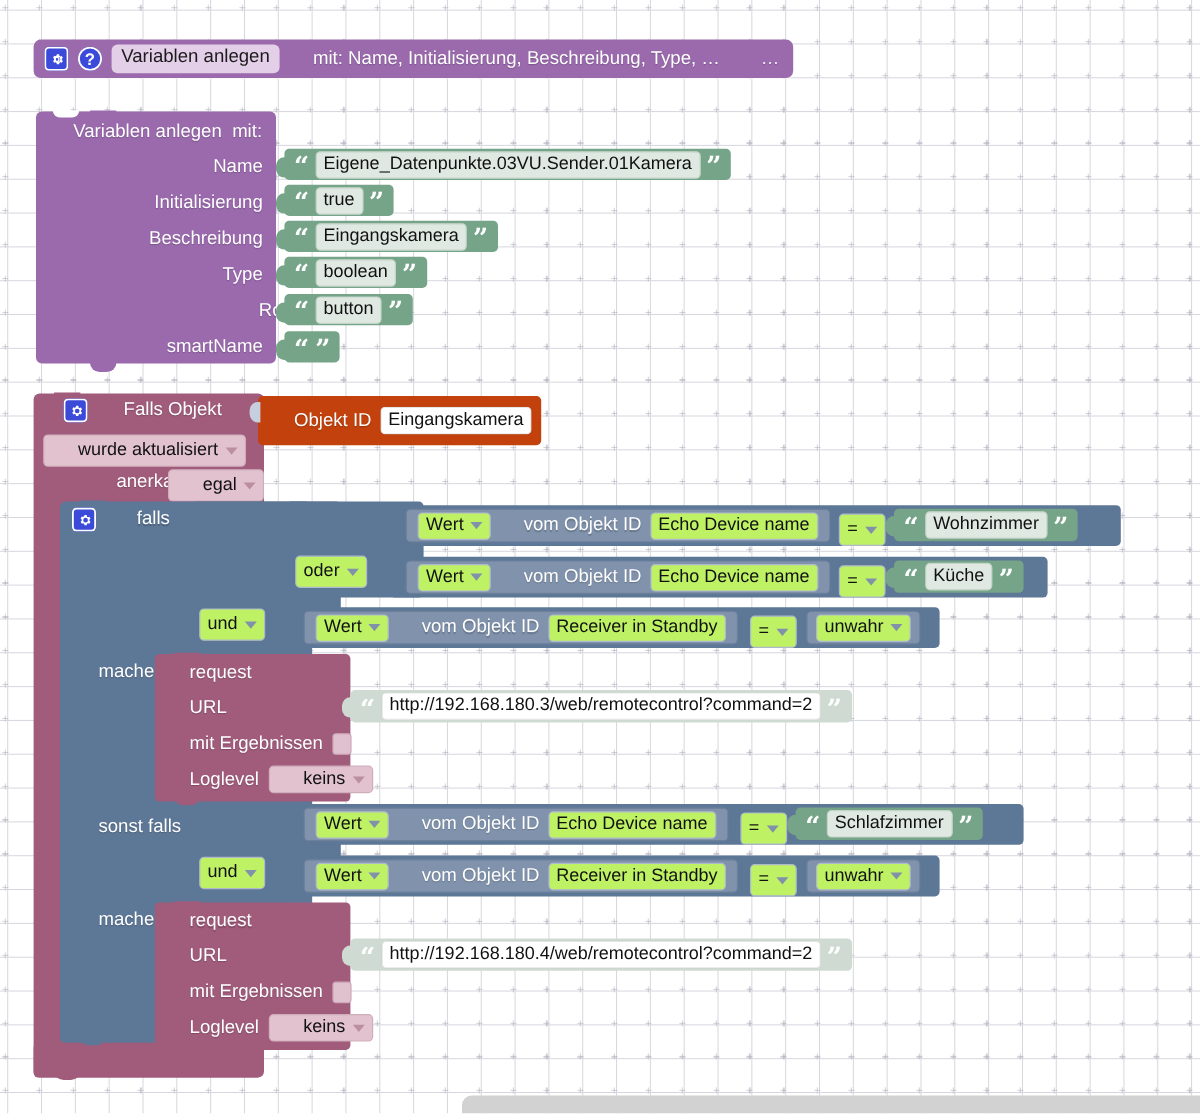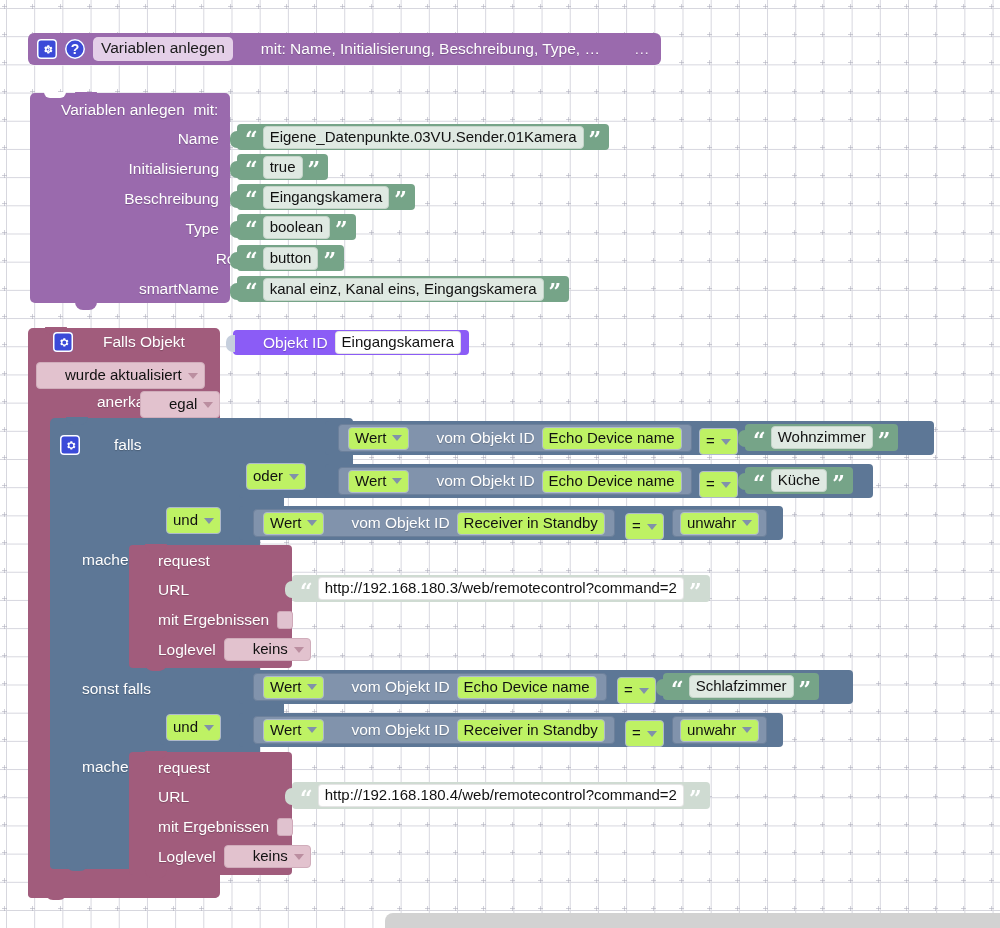--- a/index.html
+++ b/index.html
@@ -182,59 +182,58 @@
   <div class="blk" style="left:237px;top:245px;height:26px;background:#76a488;border-radius:4px;display:flex;align-items:center;gap:5px;padding:0 8px;">
     <span class="plugL" style="background:#76a488;"></span>
     <span class="q">“</span>
     <span class="field fld-green">button</span>
     <span class="q">”</span>
   </div>
 
   <div class="blk" style="left:237px;top:276px;height:26px;background:#76a488;border-radius:4px;display:flex;align-items:center;gap:5px;padding:0 8px;">
     <span class="plugL" style="background:#76a488;"></span>
     <span class="q">“</span>
-    <span class="field fld-green">kanal einz, Kanal eins, Eingangskamera</span>
     <span class="q">”</span>
   </div>
 
   <div class="blk" style="left:28px;top:328px;width:192px;height:570px;background:#a15c7c;border-radius:5px 5px 5px 5px;"></div>
   <div class="blk" style="left:28px;top:872px;width:190px;height:26px;background:#a15c7c;border-radius:0 4px 4px 4px;"></div>
   <div style="position:absolute;left:45px;top:327px;width:22px;height:8px;background:#a15c7c;border-radius:0 0 8px 8px;"></div>
   <div style="position:absolute;left:45px;top:892px;width:22px;height:8px;background:#a15c7c;border-radius:0 0 8px 8px;"></div>
 
   <div class="row" style="position:absolute;left:53px;top:332px;gap:10px;align-items:center;">
     <span class="icon-gear">
       <svg width="13" height="13" viewBox="0 0 24 24">
         <path fill="#ffffff" d="M19.4 13a7.6 7.6 0 000-2l1.7-1.3-1.8-3-2 .8a7.4 7.4 0 00-1.7-1L15.3 4h-3.6l-.3 2.1c-.6.2-1.2.6-1.7 1l-2-.8-1.8 3L7.6 11a7.6 7.6 0 000 2l-1.7 1.3 1.8 3 2-.8c.5.4 1.1.8 1.7 1l.3 2.1h3.6l.3-2.1c.6-.2 1.2-.6 1.7-1l2 .8 1.8-3L19.4 13zm-5.9 2.6a3.6 3.6 0 110-7.2 3.6 3.6 0 010 7.2z"></path>
       </svg>
     </span>
     <span class="lbl">Falls Objekt</span>
   </div>
 
-  <div class="blk" style="left:233px;top:330px;height:25px;background:#8b5cf6;border-radius:4px;display:flex;align-items:center;gap:7px;padding:0 8px 0 10px;">
+  <div class="blk" style="left:215px;top:330px;height:41px;background:#c2410c;border-radius:4px;display:flex;align-items:center;gap:7px;padding:0 8px 0 10px;">
     <span class="plugL" style="background:#c6cfdd;top:5px;"></span>
     <span class="lbl">Objekt ID</span>
     <span class="field fld-white">Eingangskamera</span>
   </div>
 
   <div class="field fld-rose dd on-rose" style="position:absolute;left:36px;top:362px;height:21px;font-size:15px;">
     <span>wurde aktualisiert</span>
   </div>
 
   <div class="lbl" style="position:absolute;left:37px;top:394px;margin-left:40px;">anerkannt ist</div>
   <div class="field fld-rose dd on-rose" style="position:absolute;left:140px;top:391px;height:21px;font-size:15px;">
     <span>egal</span>
   </div>
 
   <div class="blk" style="left:50px;top:418px;width:210px;height:450px;background:#5d7796;border-radius:5px;"></div>
   <div class="blk" style="left:50px;top:845px;width:208px;height:24px;background:#5d7796;border-radius:0 4px 4px 4px;"></div>
   <div style="position:absolute;left:66px;top:417px;width:22px;height:8px;background:#5d7796;border-radius:0 0 8px 8px;"></div>
   <div style="position:absolute;left:66px;top:863px;width:22px;height:8px;background:#5d7796;border-radius:0 0 8px 8px;"></div>
 
-  <div class="row" style="position:absolute;left:60px;top:423px;gap:14px;align-items:center;margin-top:12px;">
+  <div class="row" style="position:absolute;left:60px;top:423px;gap:14px;align-items:center;">
     <span class="icon-gear">
       <svg width="13" height="13" viewBox="0 0 24 24">
         <path fill="#ffffff" d="M19.4 13a7.6 7.6 0 000-2l1.7-1.3-1.8-3-2 .8a7.4 7.4 0 00-1.7-1L15.3 4h-3.6l-.3 2.1c-.6.2-1.2.6-1.7 1l-2-.8-1.8 3L7.6 11a7.6 7.6 0 000 2l-1.7 1.3 1.8 3 2-.8c.5.4 1.1.8 1.7 1l.3 2.1h3.6l.3-2.1c.6-.2 1.2-.6 1.7-1l2 .8 1.8-3L19.4 13zm-5.9 2.6a3.6 3.6 0 110-7.2 3.6 3.6 0 010 7.2z"></path>
       </svg>
     </span>
     <span class="lbl">falls</span>
   </div>
 
   <div class="blk" style="left:160px;top:418px;width:124px;height:120px;background:#5d7796;border-radius:4px;"></div>
   <div class="field fld-blue dd on-blue" style="position:absolute;left:166px;top:507px;height:21px;font-size:15px;">

